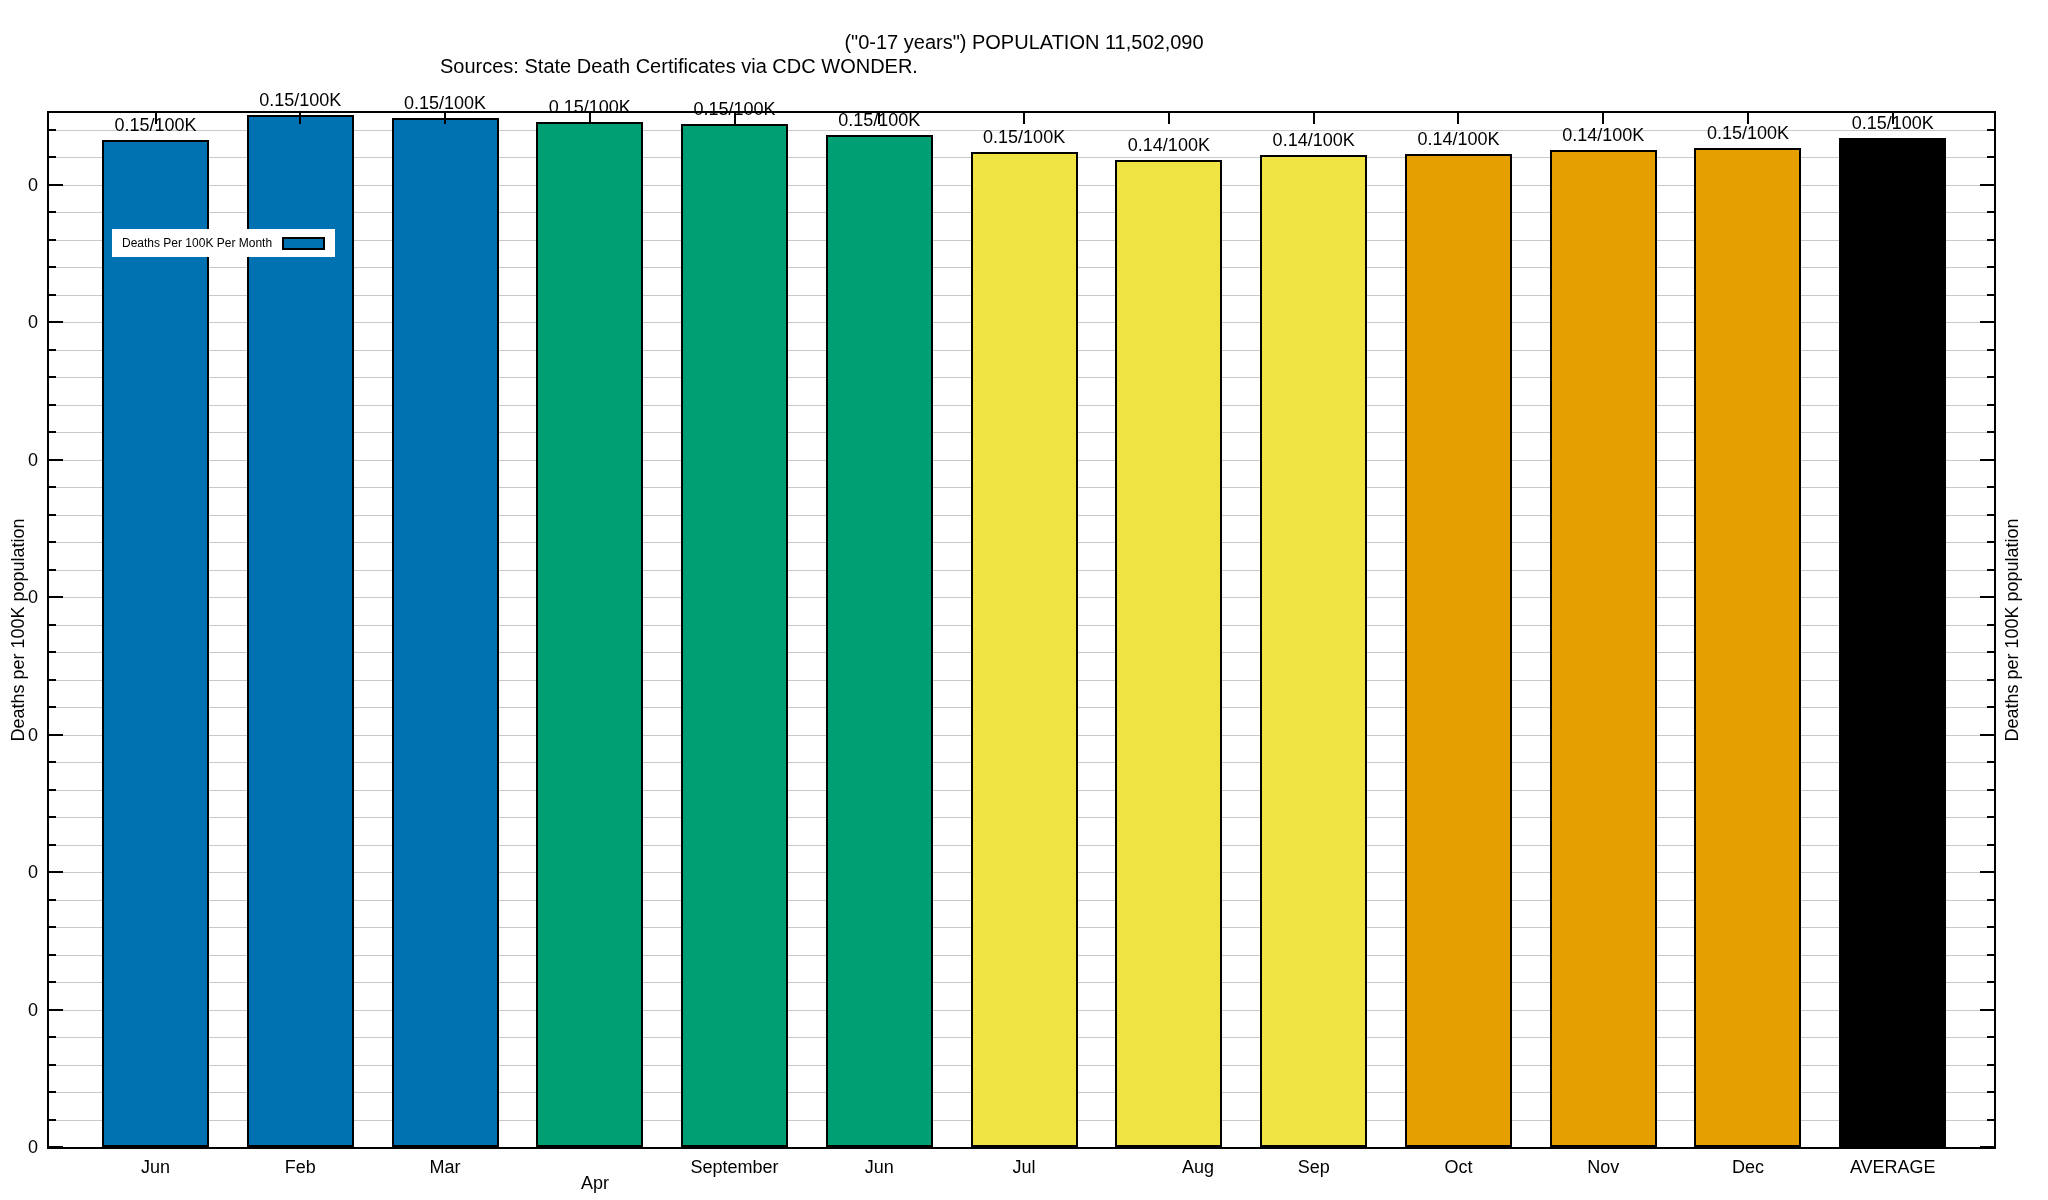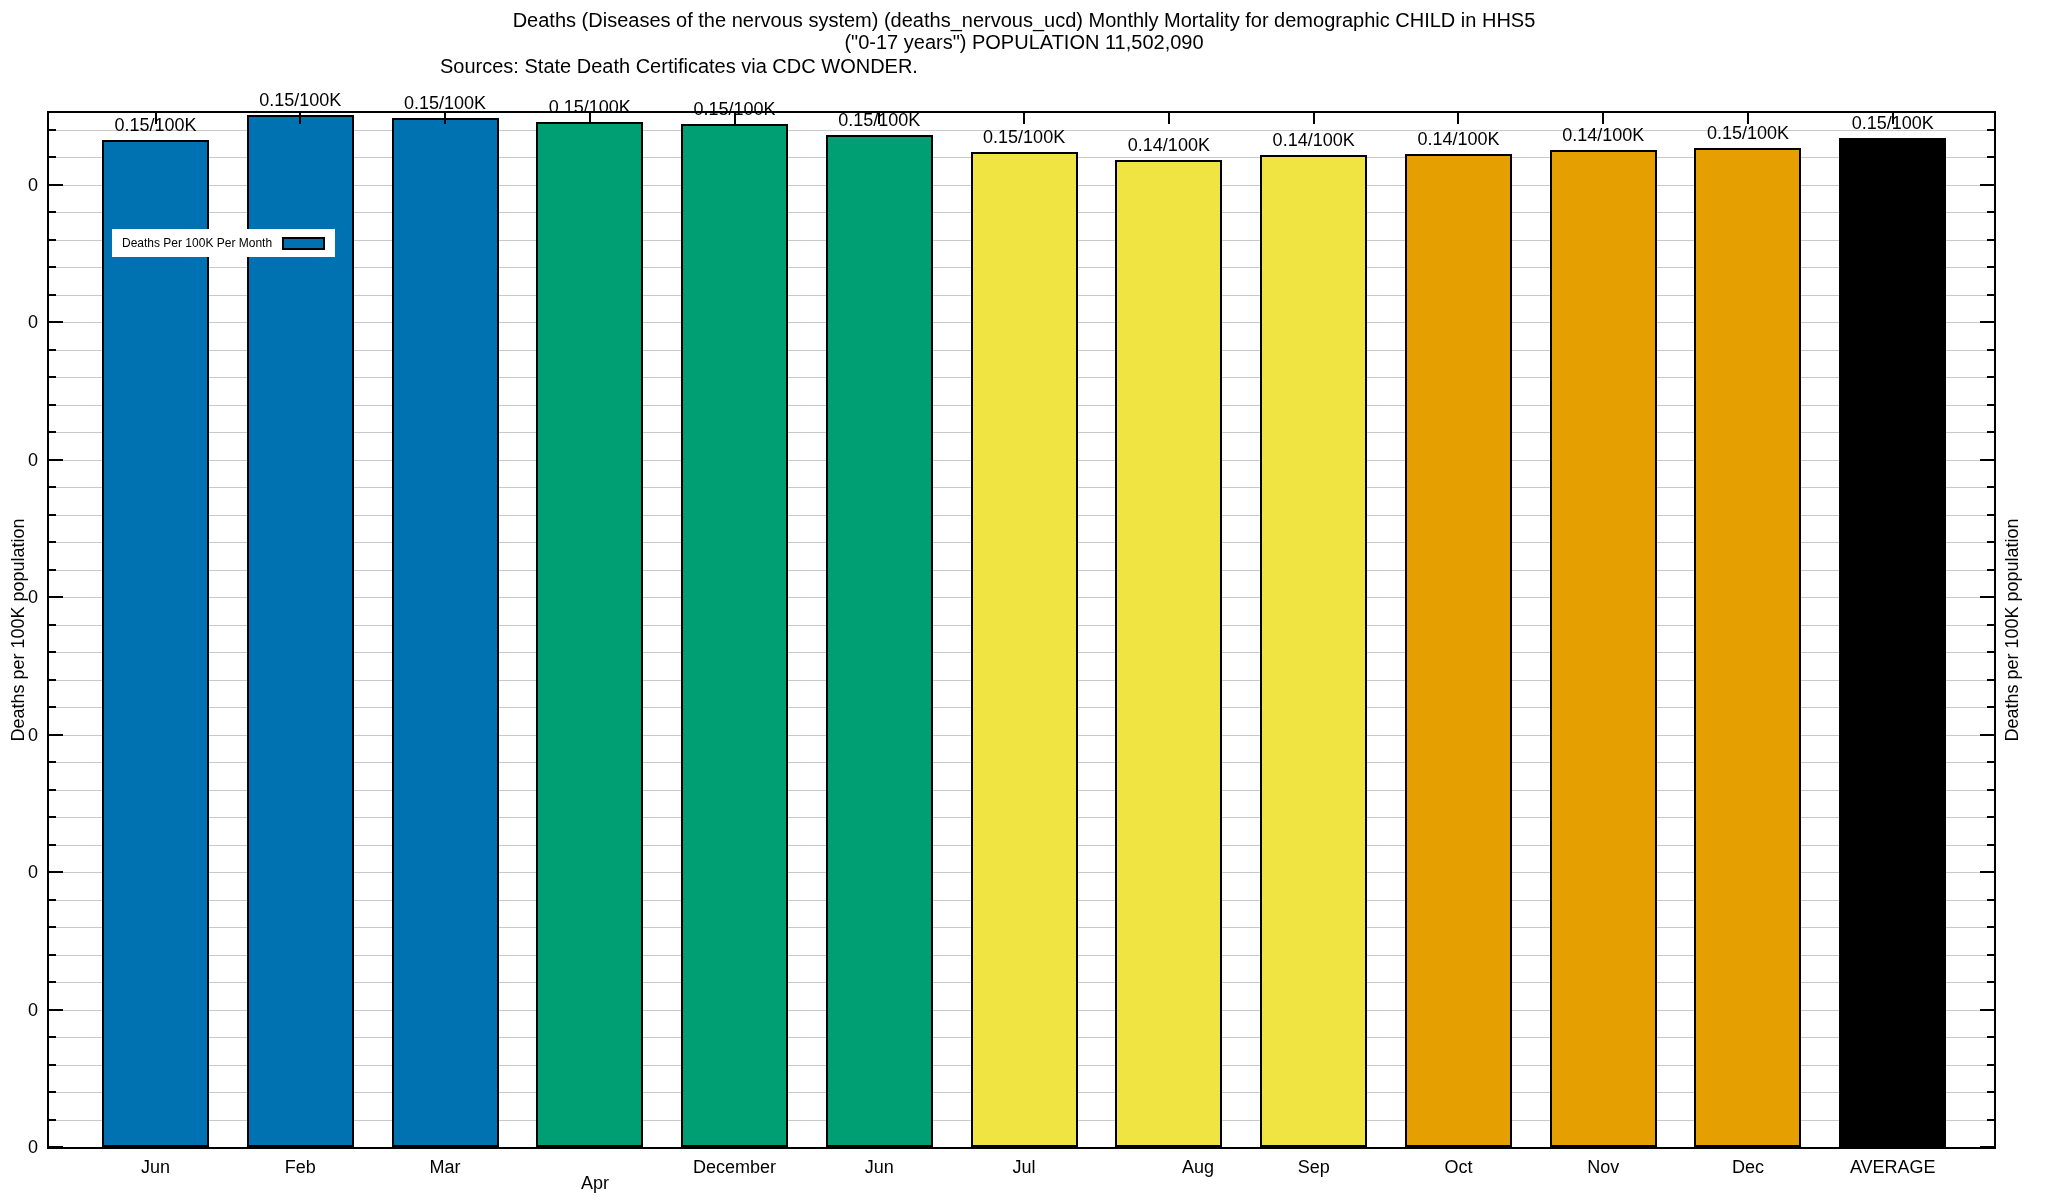--- a/index.html
+++ b/index.html
@@ -28,21 +28,20 @@
   #ylabel-right{left:2012px;top:630px;}
   .legend{position:absolute;left:63px;top:116px;height:28px;background:#fff;display:flex;align-items:center;gap:10px;padding:0 10px;z-index:5;}
   .legend-text{font-size:12px;white-space:nowrap;}
   .legend-swatch{width:43px;height:13px;border:2px solid #000;box-sizing:border-box;}
 </style>
 </head>
 <body>
 
 <div class="canvas">
 
-  <div id="title1" class="title-line">Deaths (Diseases of the nervous system) (deaths_nervous_ucd) Monthly Mortality for demographic CHILD in HHS5</div>
   <div id="title2" class="title-line">("0-17 years") POPULATION 11,502,090</div>
   <div id="sources" class="line3-span">Sources: State Death Certificates via CDC WONDER.</div>
 
   <div class="plot" id="plot">
     <div class="legend">
       <span class="legend-text">Deaths Per 100K Per Month</span>
       <span class="legend-swatch" id="legend-swatch" style="background: rgb(0, 114, 178);"></span>
     </div>
   <div class="gridline" style="top: 1006.5px;"></div>
       <div class="gridline" style="top: 979px;"></div>
@@ -198,21 +197,21 @@
     <div class="ylab-num" style="left: 2px; top: 173.5px;">0</div>
     <div class="val-label" style="left: 155.5px; top: 114px;">0.15/100K</div>
     <div class="month-label" style="left: 155.5px;">Jun</div>
     <div class="val-label" style="left: 300.27px; top: 89px;">0.15/100K</div>
     <div class="month-label" style="left: 300.27px;">Feb</div>
     <div class="val-label" style="left: 445.04px; top: 92px;">0.15/100K</div>
     <div class="month-label" style="left: 445.04px;">Mar</div>
     <div class="val-label" style="left: 589.81px; top: 96px;">0.15/100K</div>
     <div class="month-label" style="left: 595px; margin-top: 16px;">Apr</div>
     <div class="val-label" style="left: 734.58px; top: 98px;">0.15/100K</div>
-    <div class="month-label" style="left: 734.58px;">December</div>
+    <div class="month-label" style="left: 734.58px;">September</div>
     <div class="val-label" style="left: 879.35px; top: 109px;">0.15/100K</div>
     <div class="month-label" style="left: 879.35px;">Jun</div>
     <div class="val-label" style="left: 1024.12px; top: 126px;">0.15/100K</div>
     <div class="month-label" style="left: 1024.12px;">Jul</div>
     <div class="val-label" style="left: 1168.89px; top: 134px;">0.14/100K</div>
     <div class="month-label" style="left: 1198px;">Aug</div>
     <div class="val-label" style="left: 1313.66px; top: 129px;">0.14/100K</div>
     <div class="month-label" style="left: 1313.66px;">Sep</div>
     <div class="val-label" style="left: 1458.43px; top: 128px;">0.14/100K</div>
     <div class="month-label" style="left: 1458.43px;">Oct</div>

